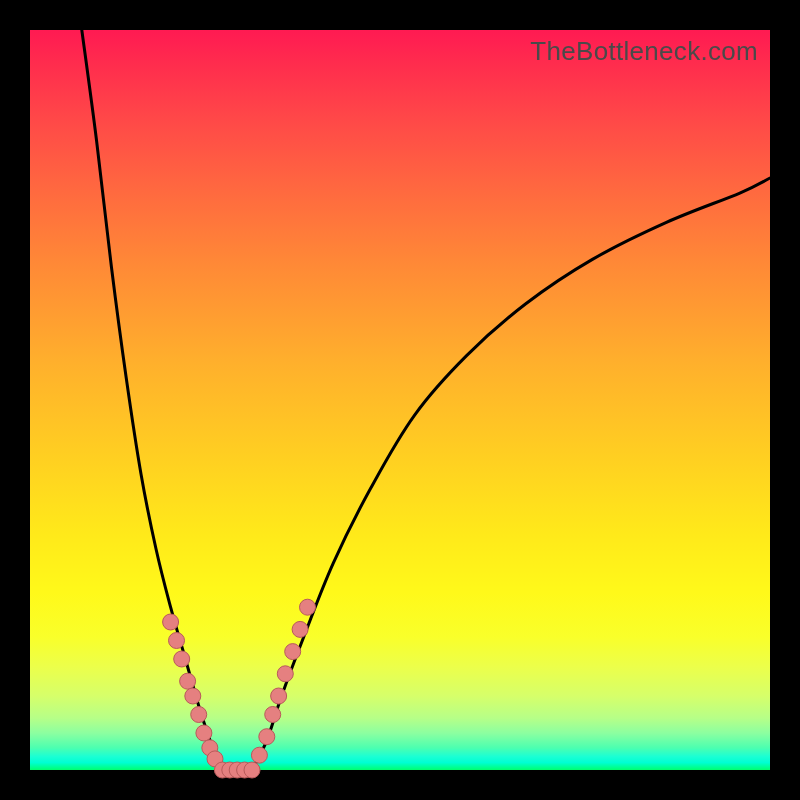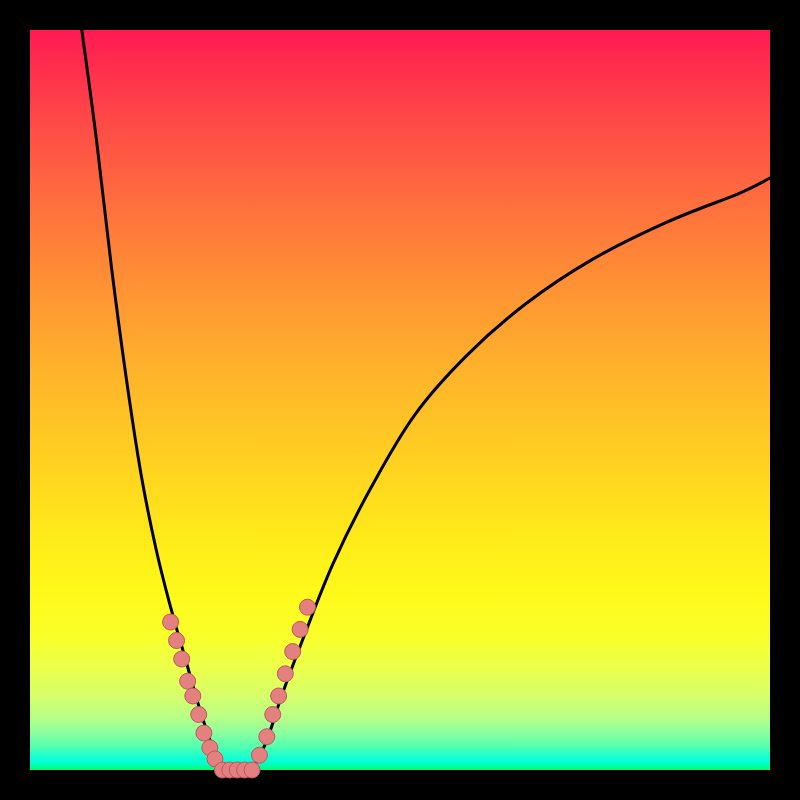--- a/index.html
+++ b/index.html
@@ -65,20 +65,21 @@
     width: 740px;
     height: 740px;
     overflow: visible;
   }
 </style>
 </head>
 <body>
 
 <div class="frame">
   <div class="plot">
+    <div class="watermark">TheBottleneck.com</div>
     <svg class="curves" viewBox="0 0 740 740" preserveAspectRatio="none">
       <g>
           <path d="M 51.800000000000004 0 C 54.464 19.98, 61.27199999999999 68.376, 66.6 111 C 71.928 153.624, 76.072 194.17599999999996, 81.4 236.79999999999995 C 86.72800000000001 279.4239999999999, 90.872 310.50399999999996, 96.2 347.79999999999995 C 101.528 385.09599999999995, 105.672 413.364, 111 444 C 116.328 474.636, 120.47200000000001 494.024, 125.80000000000001 518 C 131.12800000000001 541.976, 135.272 557.22, 140.6 577.2 C 145.928 597.1800000000001, 150.072 610.352, 155.4 629 C 160.728 647.648, 166.204 667.4799999999999, 170.20000000000002 680.8 C 174.19600000000003 694.12, 174.936 695.008, 177.6 703 C 180.26399999999998 710.992, 182.33599999999998 718.5400000000001, 185 725.2 C 187.66400000000002 731.86, 191.068 737.336, 192.4 740 C 193.732 742.664, 187.072 740, 192.4 740 C 197.728 740, 216.672 740, 222 740 C 227.328 740, 219.33599999999998 745.328, 222 740 C 224.66400000000002 734.672, 231.472 723.72, 236.8 710.4 C 242.12800000000001 697.0799999999999, 244.94000000000003 684.648, 251.60000000000002 666 C 258.26000000000005 647.352, 264.476 630.776, 273.8 606.8 C 283.124 582.824, 291.412 559.4399999999999, 303.4 532.8 C 315.388 506.15999999999997, 325.74800000000005 485.44, 340.40000000000003 458.8 C 355.052 432.16, 367.48400000000004 408.776, 384.8 384.8 C 402.116 360.824, 416.61999999999995 345.58, 436.59999999999997 325.59999999999997 C 456.58 305.61999999999995, 473.156 291.116, 495.8 273.8 C 518.444 256.48400000000004, 537.092 244.05200000000005, 562.4 229.40000000000003 C 587.708 214.74800000000002, 609.76 204.38799999999998, 636.4 192.39999999999998 C 663.04 180.41199999999998, 691.752 170.79199999999994, 710.4 162.79999999999995 C 729.048 154.80799999999996, 734.672 150.664, 740 148" fill="none" stroke="#000000" stroke-width="3" stroke-linecap="round"></path>
         </g>
       <g>
           <circle cx="140.6" cy="592" r="8" fill="#e58080" stroke="#b85a5a" stroke-width="1"></circle>
           <circle cx="146.52" cy="610.5" r="8" fill="#e58080" stroke="#b85a5a" stroke-width="1"></circle>
           <circle cx="151.7" cy="629" r="8" fill="#e58080" stroke="#b85a5a" stroke-width="1"></circle>
           <circle cx="157.62" cy="651.2" r="8" fill="#e58080" stroke="#b85a5a" stroke-width="1"></circle>
           <circle cx="162.8" cy="666" r="8" fill="#e58080" stroke="#b85a5a" stroke-width="1"></circle>

